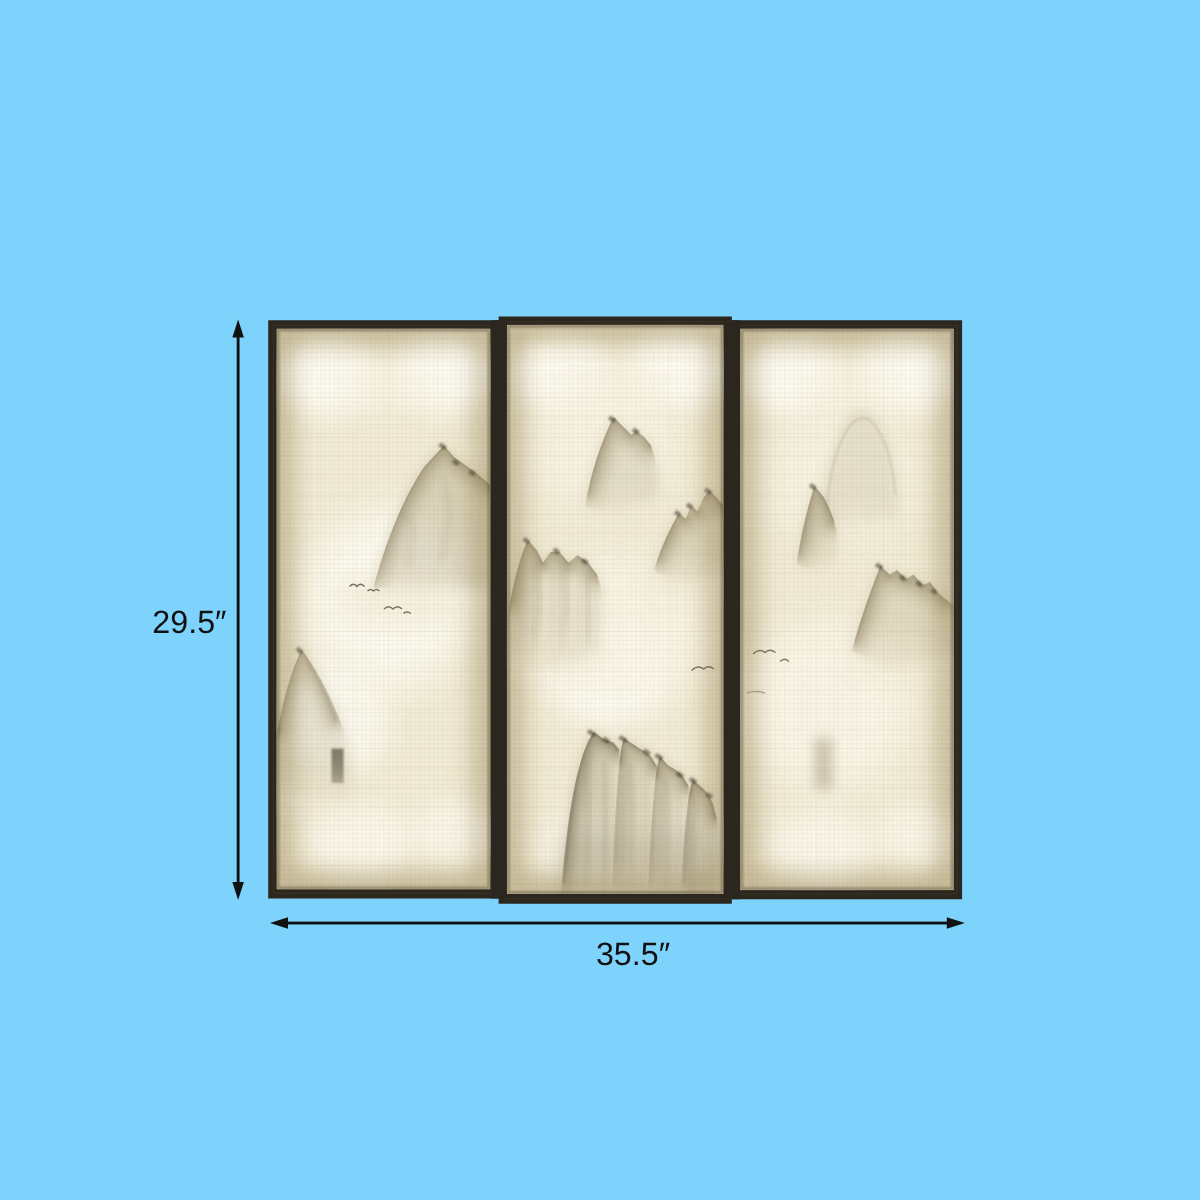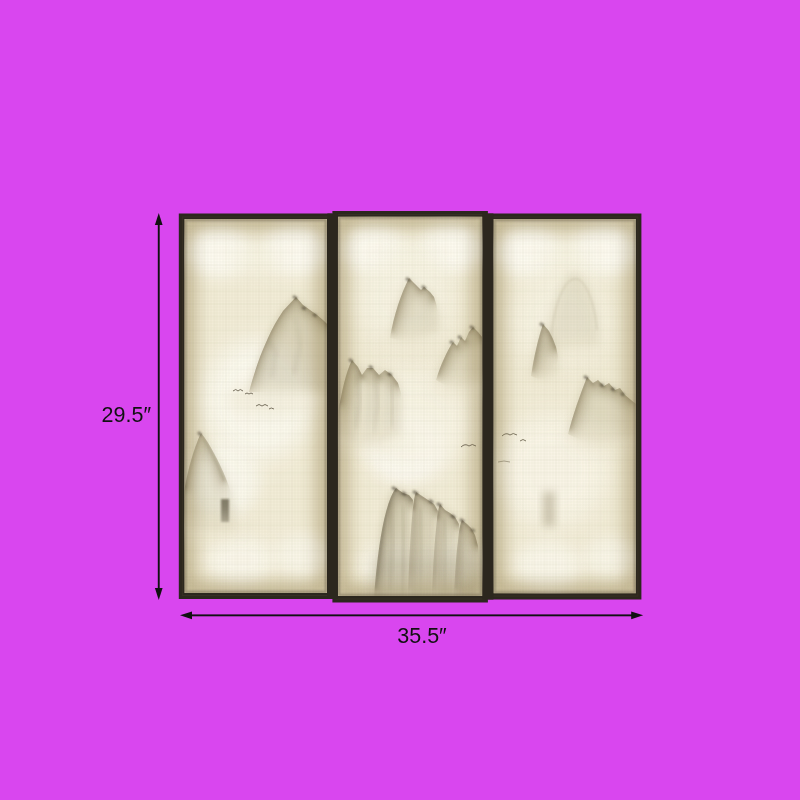--- a/index.html
+++ b/index.html
@@ -1,16 +1,16 @@
 <!DOCTYPE html>
 <html><head>
 <meta charset="utf-8">
 <style>
   html,body{margin:0;padding:0;background:#ffffff;}
-  #stage{position:relative;width:800px;height:800px;background:#d946ef;overflow:hidden;
+  #stage{position:relative;width:800px;height:800px;background:#7dd3fc;overflow:hidden;
          font-family:"Liberation Sans", sans-serif;}
   svg{display:block;}
 </style>
 </head>
 <body>
 <div id="stage">
 <svg width="800" height="800" viewBox="0 0 800 800" xmlns="http://www.w3.org/2000/svg">
   <defs>
     <pattern id="linen" width="3" height="3" patternUnits="userSpaceOnUse">
       <path d="M0 1h3" stroke="#8d7d58" stroke-width="0.6" opacity="0.09"></path>

